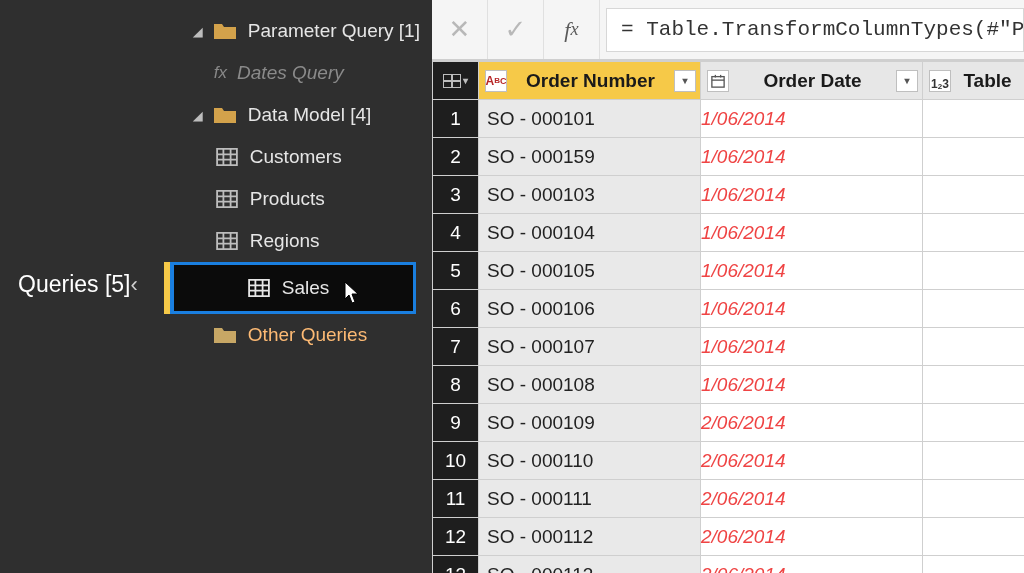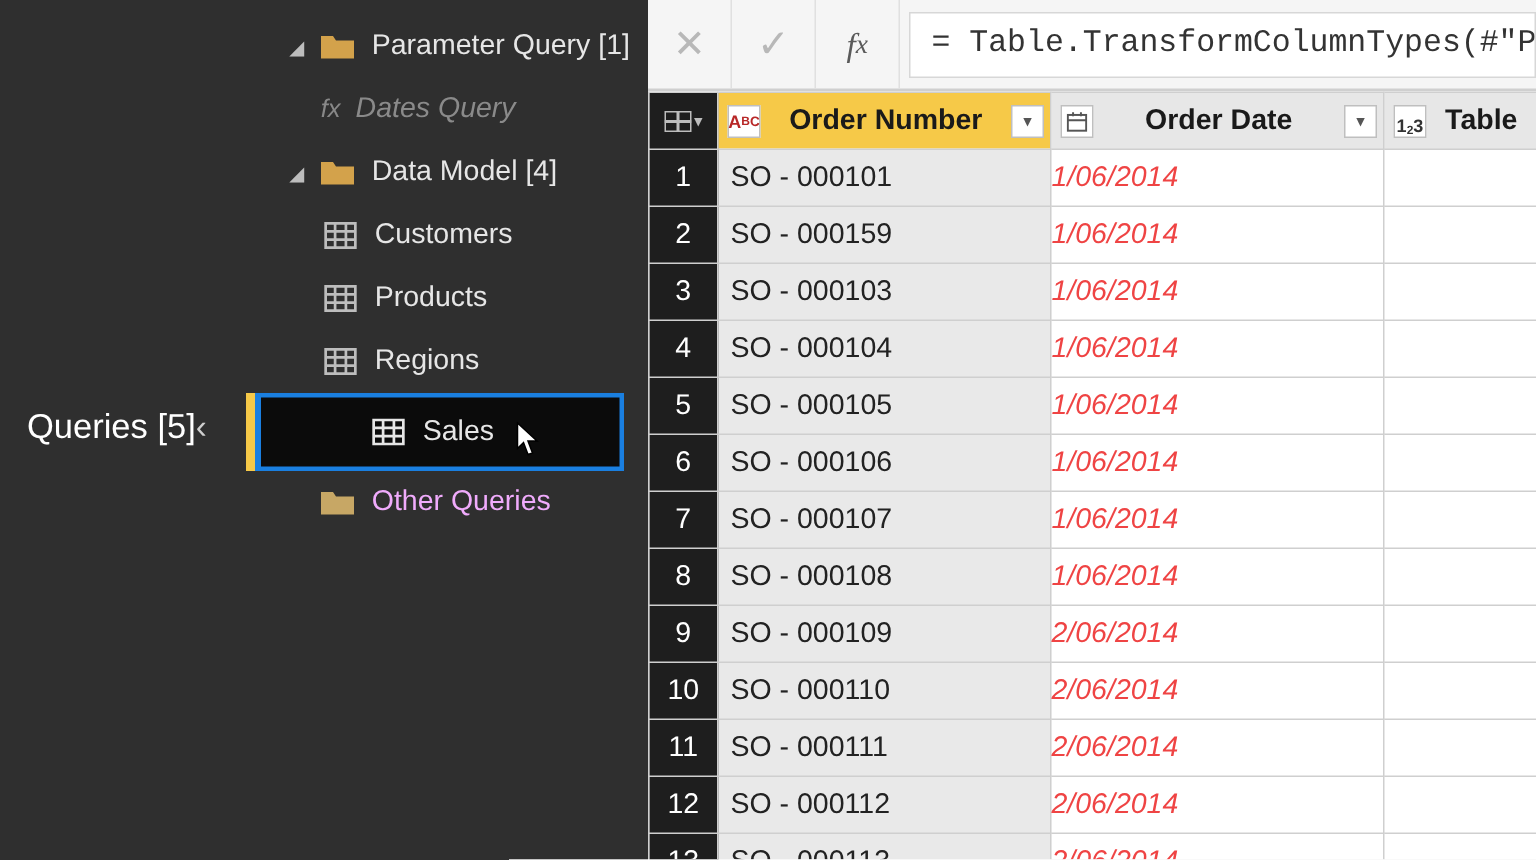--- a/index.html
+++ b/index.html
@@ -56,21 +56,21 @@
     align-items: center;
     justify-content: center;
   }
   .tree-item.level2 { padding-left: 54px; }
   .tree-item.folder .icon svg { fill: #d3a24b; }
   .tree-item.table .icon svg { fill: #bdbdbd; }
   .tree-item.fx { color: #8a8a8a; font-style: italic; }
   .tree-item.fx .fx-label { font-style: italic; font-weight: 300; }
   .tree-item.fx .fx-icon { font-style: italic; font-weight: 400; color: #888; margin-right: 10px; font-size: 17px; }
   .tree-item.empty-folder .icon svg { fill: #c7a765; }
-  .tree-item.empty-folder { color: #f0abfc; padding-left: 52px; }
+  .tree-item.empty-folder { color: #fdba74; padding-left: 52px; }
 
   .tree-item.selected {
     background: #0b0b0b;
     border: 3px solid #1a7fe0;
     border-left-width: 4px;
     border-right-width: 3px;
     margin-left: 10px;
     margin-right: 4px;
     height: 52px;
     padding-left: 72px;

